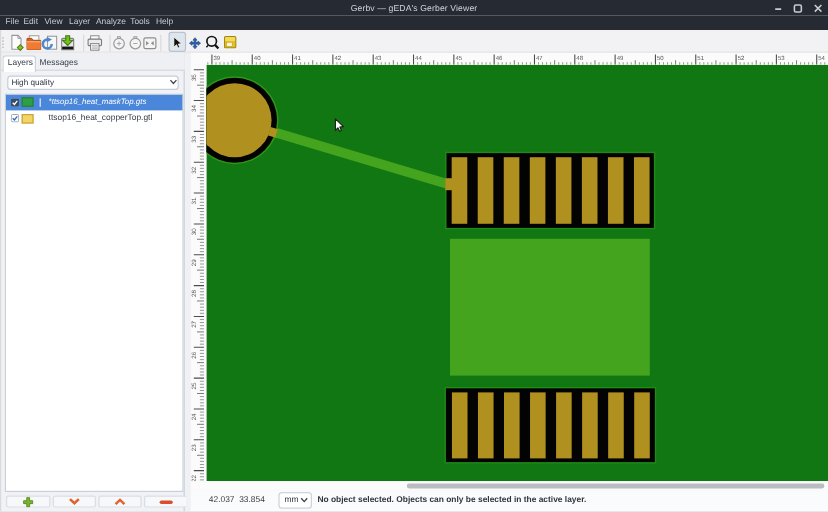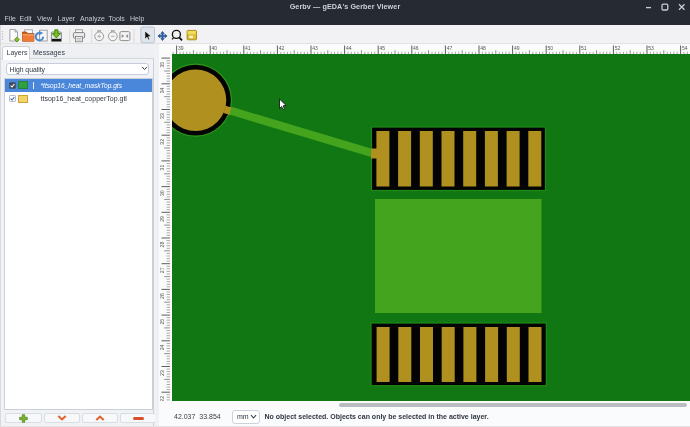--- a/index.html
+++ b/index.html
@@ -1,20 +1,20 @@
 <!DOCTYPE html>
 <html><head><meta charset="utf-8"><style>
 * { margin:0; padding:0; box-sizing:border-box; }
 html,body { width:690px; height:427px; overflow:hidden; font-family:"Liberation Sans",sans-serif; background:#f1f2f6; }
 .abs { position:absolute; }
 </style></head>
 <body>
 
 <div class="abs" style="left:0;top:0;width:690px;height:13px;background:#262a32;"></div>
-<div class="abs" style="left:0;top:1px;width:690px;height:12px;text-align:center;font-size:7.2px;font-weight:bold;color:#ced3d9;letter-spacing:0.1px;line-height:12px;">Gerbv — gEDA's Gerber Viewer</div>
+<div class="abs" style="left:0;top:1px;width:690px;height:12px;text-align:center;font-size:7.2px;font-weight:normal;color:#ced3d9;letter-spacing:0.1px;line-height:12px;">Gerbv — gEDA's Gerber Viewer</div>
 
 <svg class="abs" style="left:640px;top:0;" width="50" height="13" viewBox="0 0 50 13">
 <path d="M6 7.6 H11" stroke="#c8cdd3" stroke-width="1.3"></path>
 <rect x="22" y="4.2" width="5.8" height="5.8" rx="1.2" fill="none" stroke="#c8cdd3" stroke-width="1.3"></rect>
 <path d="M39 4.2 L44.5 9.7 M44.5 4.2 L39 9.7" stroke="#c8cdd3" stroke-width="1.3"></path>
 </svg>
 
 <div class="abs" style="left:0;top:13px;width:690px;height:12px;background:#262a32;color:#c7ccd3;font-size:7px;line-height:12px;">
 <span class="abs" style="left:4.6px;">File</span>
 <span class="abs" style="left:19.6px;">Edit</span>

